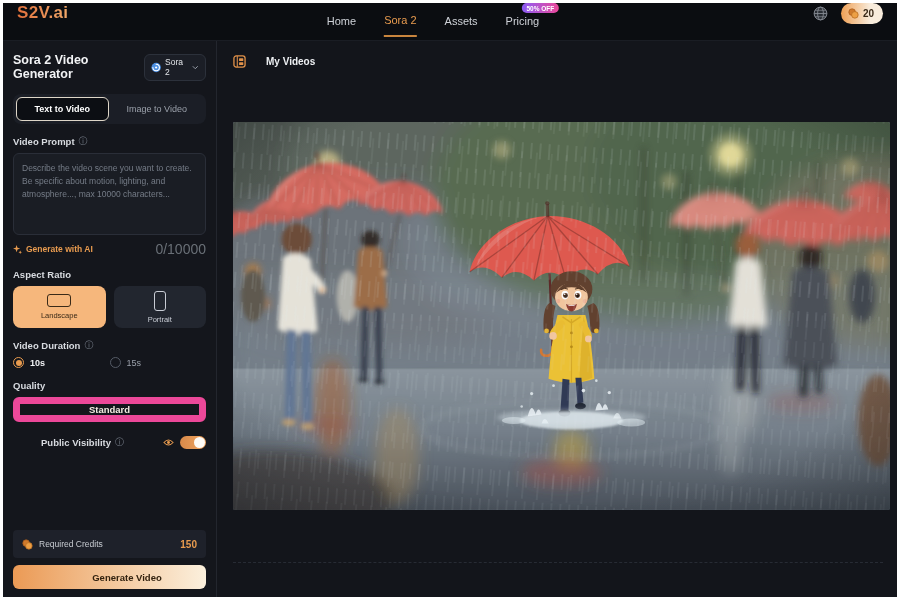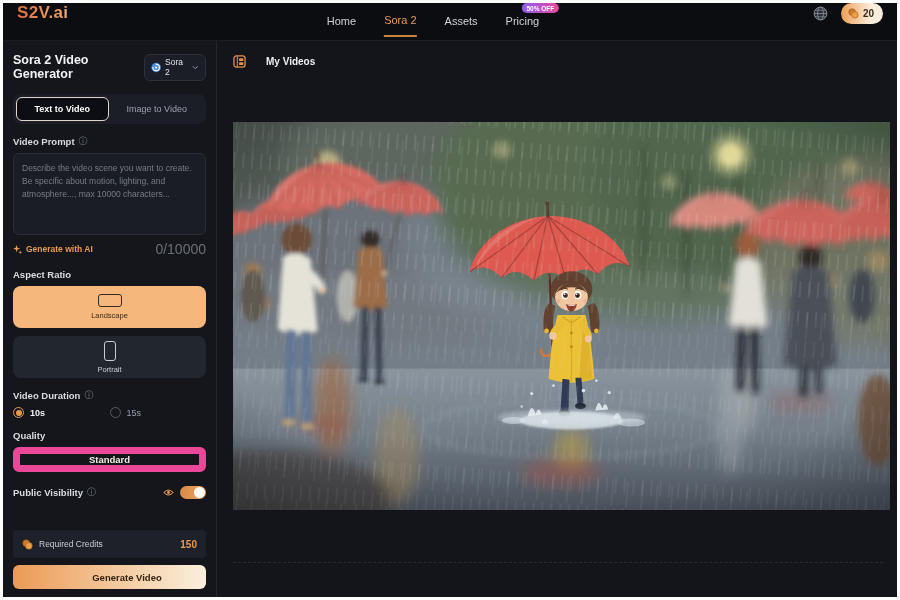--- a/index.html
+++ b/index.html
@@ -32,21 +32,21 @@
   .tabs { display:grid; grid-template-columns:1fr 1fr; gap:2px; background:#1b1e26; border-radius:8px; padding:3px; margin-bottom:12px; }
   .tab { height:24px; display:flex; align-items:center; justify-content:center; font-size:9px; color:#9aa0aa; border-radius:6px; cursor:pointer; border:1px solid transparent; }
   .tab.active { background:#0c0e13; border-color:#ded6c8; color:#ffffff; font-weight:bold; }
   .sb-label { font-size:9.5px; color:#d8dbe0; font-weight:bold; display:flex; align-items:center; gap:4px; margin-bottom:6px; }
   .info { font-size:9px; color:#767d88; font-weight:normal; line-height:1; }
   .prompt-box { width:100%; height:82px; background:#1a1d24; border:1px solid #2a2e38; border-radius:6px; color:#c8ccd2; font-size:8.5px; line-height:1.55; padding:8px; resize:none; font-family:"Liberation Sans", sans-serif; position:relative; }
   .prompt-box::placeholder { color:#757c87; }
   .ai-row { display:flex; align-items:center; justify-content:space-between; margin:6px 0 12px; }
   .ai-link { display:flex; align-items:center; gap:4px; font-size:8.5px; color:#e89b4f; font-weight:bold; cursor:pointer; }
   .counter { font-size:14px; color:#6a7077; }
-  .ratio-cards { display:grid; grid-template-columns:1fr; gap:8px; margin-bottom:12px; }
+  .ratio-cards { display:grid; grid-template-columns:1fr 1fr; gap:8px; margin-bottom:12px; }
   .ratio-card { height:42px; border-radius:8px; display:flex; flex-direction:column; align-items:center; justify-content:center; gap:4px; cursor:pointer; }
   .ratio-card.selected { background:#f6b77c; }
   .ratio-card.unselected { background:#22262f; }
   .land-icon { width:24px; height:13px; border:1.5px solid #3a2a18; border-radius:3px; }
   .port-icon { width:12px; height:20px; border:1.5px solid #c8ccd4; border-radius:3px; }
   .ratio-card.selected .ratio-lbl { color:#3a2a18; }
   .ratio-lbl { font-size:7.5px; color:#c8ccd4; }
   .radio-row { display:flex; margin-bottom:12px; }
   .radio-opt { display:flex; align-items:center; gap:6px; width:50%; cursor:pointer; }
   .radio { width:11px; height:11px; border-radius:50%; border:1.5px solid #555b66; position:relative; }
@@ -174,21 +174,21 @@
           <span class="radio-lbl">15s</span>
         </div>
       </div>
 
       <div class="sb-label">
             <span>Quality</span>
           </div>
       <button class="quality-btn">Standard</button>
 
       <div class="vis-row">
-        <div class="sb-label" style="margin-bottom:0;">
+        <div class="sb-label" style="margin-bottom:0;margin-left:28px;">
           <span>Public Visibility</span>
           <span class="info">ⓘ</span>
         </div>
         <div class="vis-right">
           <svg width="11" height="9" viewBox="0 0 12 9">
             <path d="M1,4.5 Q6,-1 11,4.5 Q6,10 1,4.5 Z" fill="none" stroke="#e89b4f" stroke-width="1.1"></path>
             <circle cx="6" cy="4.5" r="1.6" fill="#e89b4f"></circle>
           </svg>
           <div class="toggle">
                 <div class="knob"></div>

